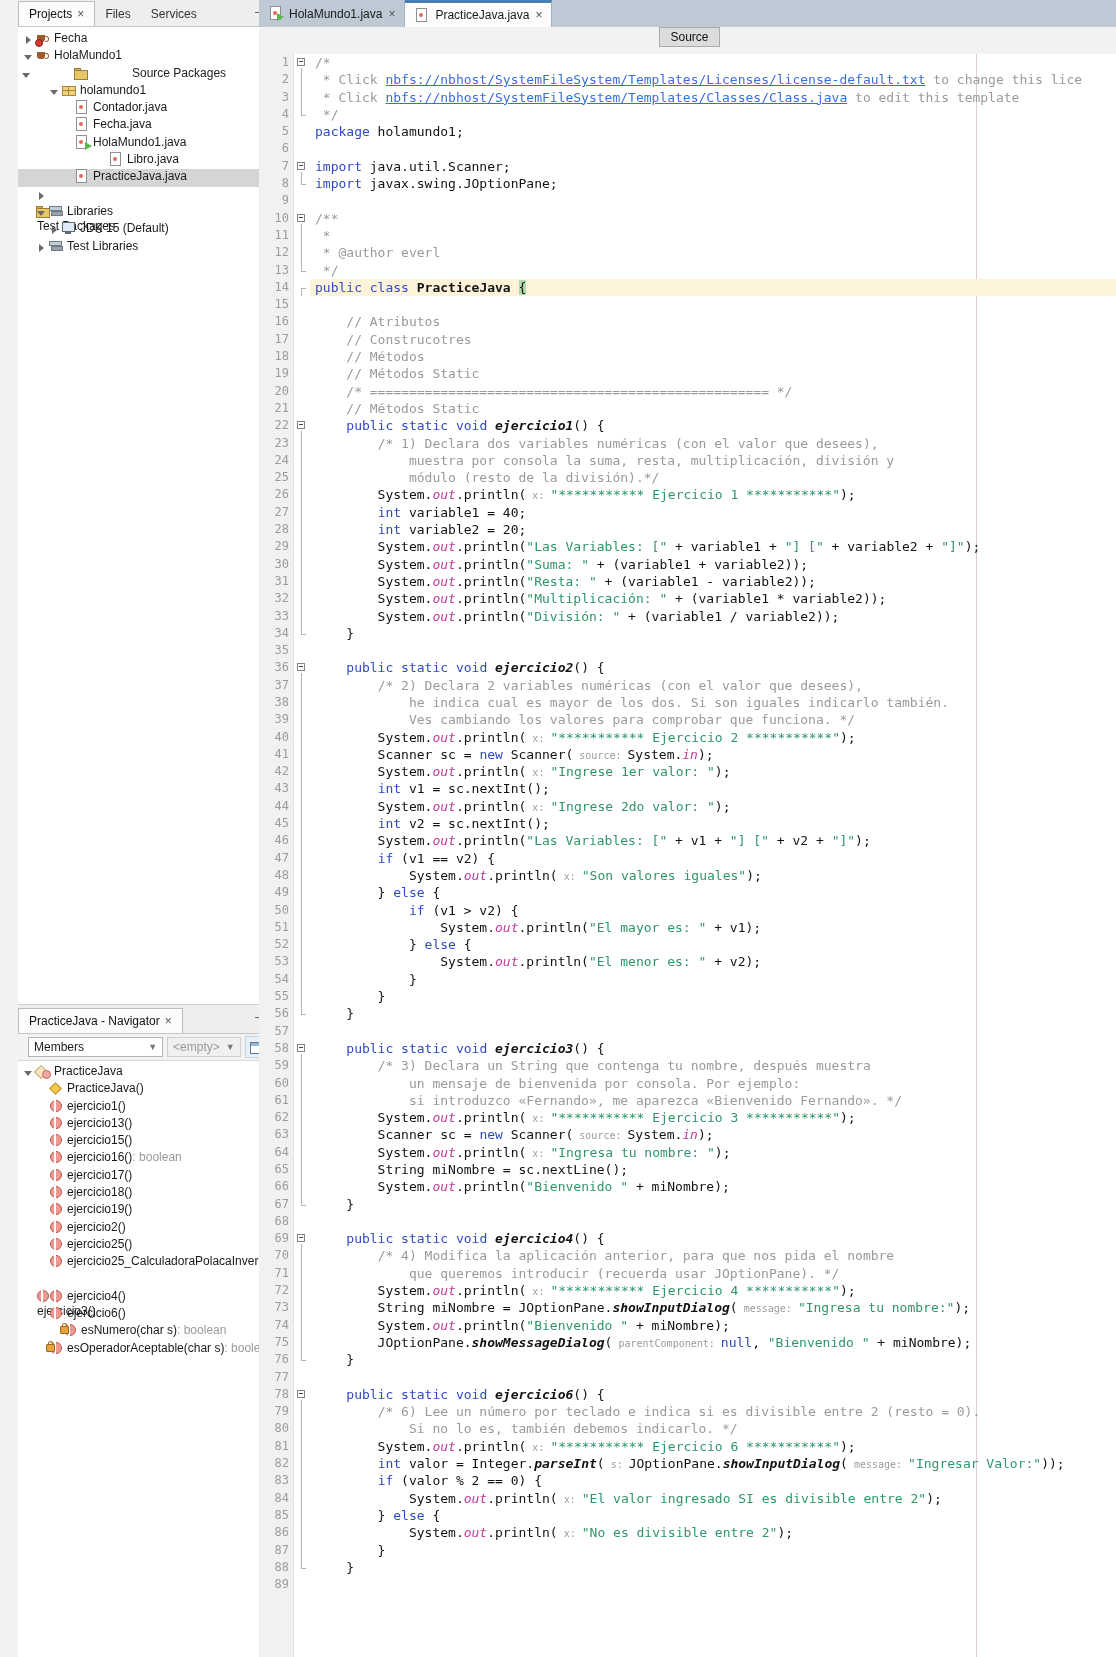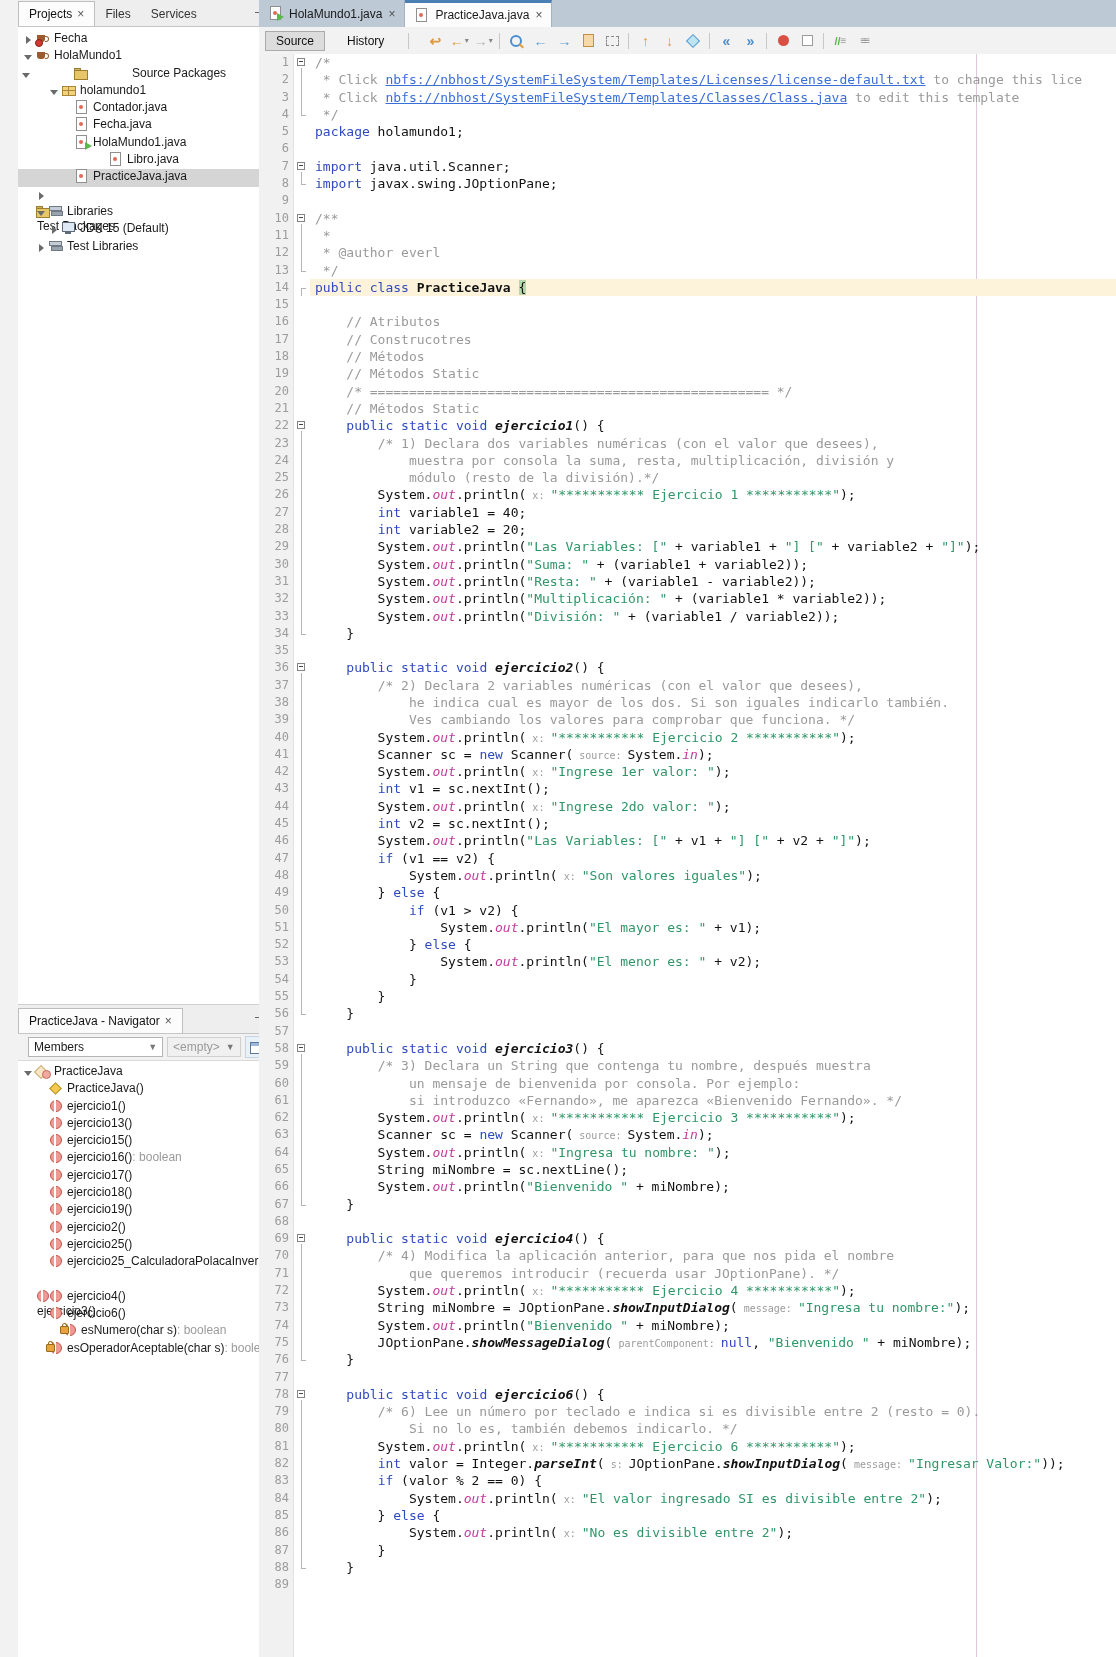--- a/index.html
+++ b/index.html
@@ -57,21 +57,21 @@
   .i-method::before{content:"";position:absolute;left:2px;top:1px;width:10px;height:10px;background:#ec9a93;border:1px solid #c2574b;border-radius:50%;}
   .i-method::after{content:"";position:absolute;left:6px;top:0px;width:2px;height:13px;background:#ffffff;}
   .bdg-lock{position:absolute;left:-2px;top:3px;width:7px;height:6px;background:#e8a33d;border:1px solid #9a6a1e;border-radius:1px;z-index:2;}
   .bdg-lock::before{content:"";position:absolute;left:1px;top:-4px;width:3px;height:3px;border:1px solid #9a6a1e;border-bottom:none;border-radius:3px 3px 0 0;}
   
   .editor{position:absolute;left:259px;top:0;right:0;bottom:0;background:#fff;}
   .e-tabbar{height:27px;background:#bdc9d5;display:flex;align-items:stretch;}
   .e-tab{display:inline-flex;align-items:center;gap:6px;padding:0 9px;font-size:12px;color:#1a1a1a;border-right:1px solid #a4b2c0;box-sizing:border-box;position:relative;}
   .e-tab .ticon{width:15px;}
   .e-tab.active{background:#fcfcfc;border-top:3px solid #4a7fb5;}
-  .toolbar{height:27px;background:#f2f2f2;border-bottom:5px solid #000000;display:flex;align-items:center;padding-left:6px;gap:10px;}
+  .toolbar{height:27px;background:#f2f2f2;border-bottom:5px solid #000000;display:flex;align-items:center;padding-left:6px;gap:10px;flex-direction:column;}
   .btn-source{font-size:12px;color:#111;background:#dcdcdc;border:1px solid #ababab;padding:2px 10px;margin-right:2px;}
   .btn-history{font-size:12px;color:#111;background:none;border:none;padding:2px 10px;}
   .tb{width:24px;height:22px;border:none;background:transparent;display:inline-flex;align-items:center;justify-content:center;font-size:14px;padding:0;position:relative;}
   .tb-sep{width:1px;height:16px;background:#c8c8c8;margin:0 4px;flex:none;}
   [data-name="jump-last-edit-icon"]::before{content:"↩";color:#e09a3e;font-weight:bold;}
   [data-name="back-icon"]::before{content:"←";color:#e09a3e;font-weight:bold;}
   [data-name="back-icon"]::after,[data-name="forward-icon"]::after{content:"▾";color:#888;font-size:8px;margin-left:1px;}
   [data-name="forward-icon"]::before{content:"→";color:#b5b5b5;font-weight:bold;}
   [data-name="find-icon"]::before{content:"";width:8px;height:8px;border:2px solid #4a8fd2;border-radius:50%;}
   [data-name="find-icon"]::after{content:"";width:5px;height:2px;background:#e09a3e;transform:rotate(45deg);position:absolute;right:4px;bottom:5px;}

